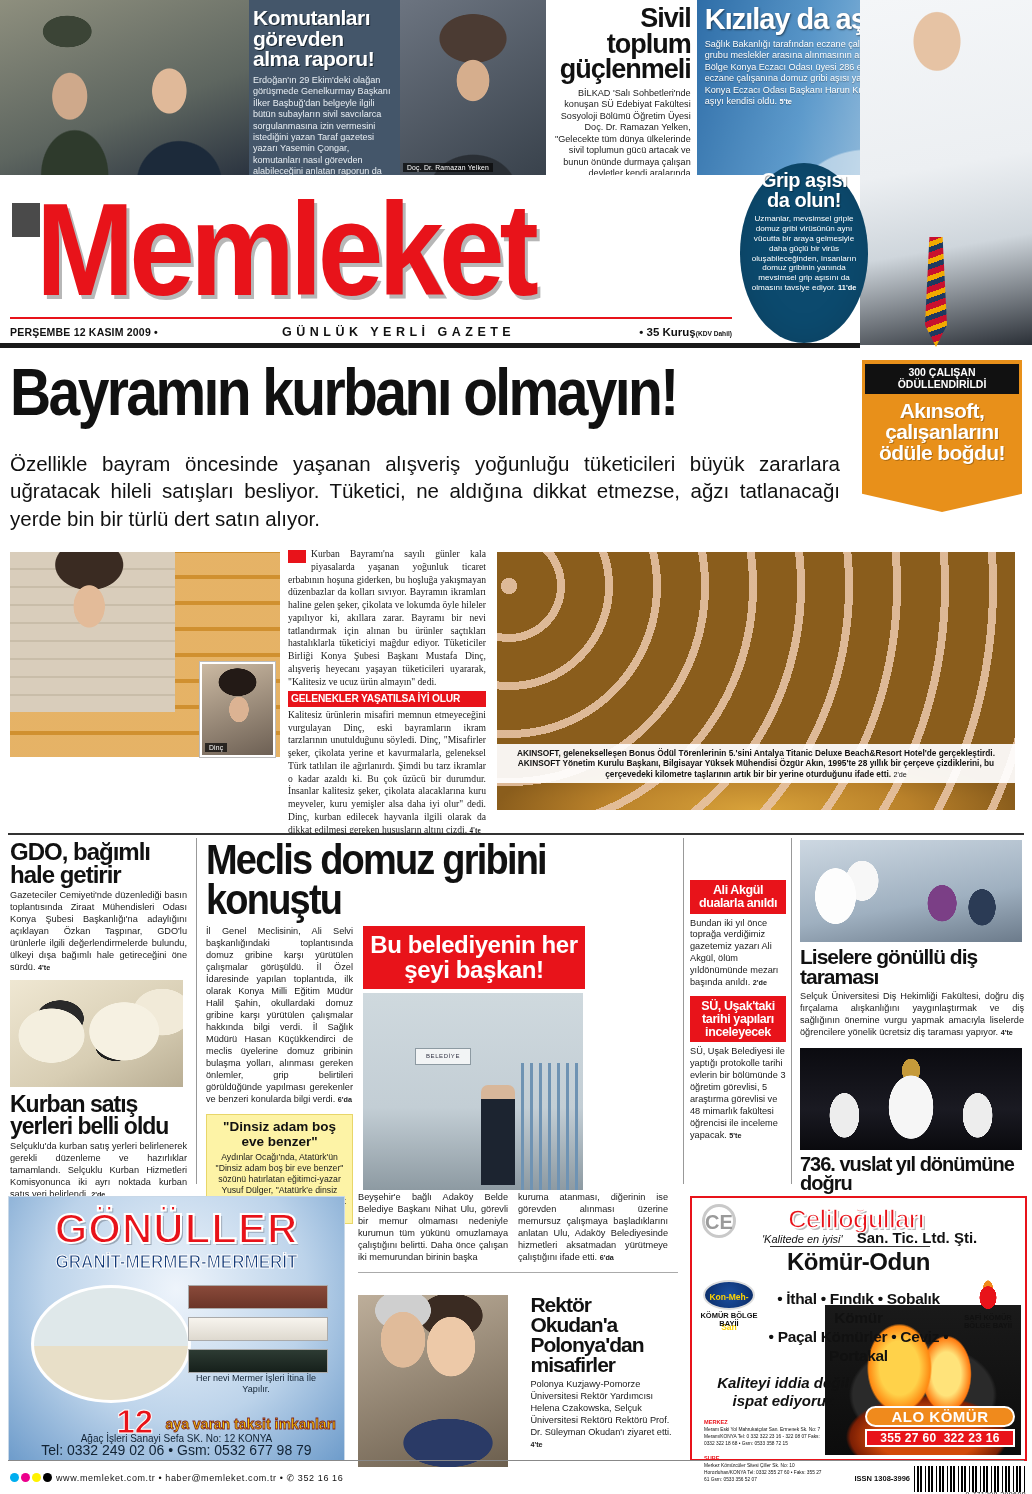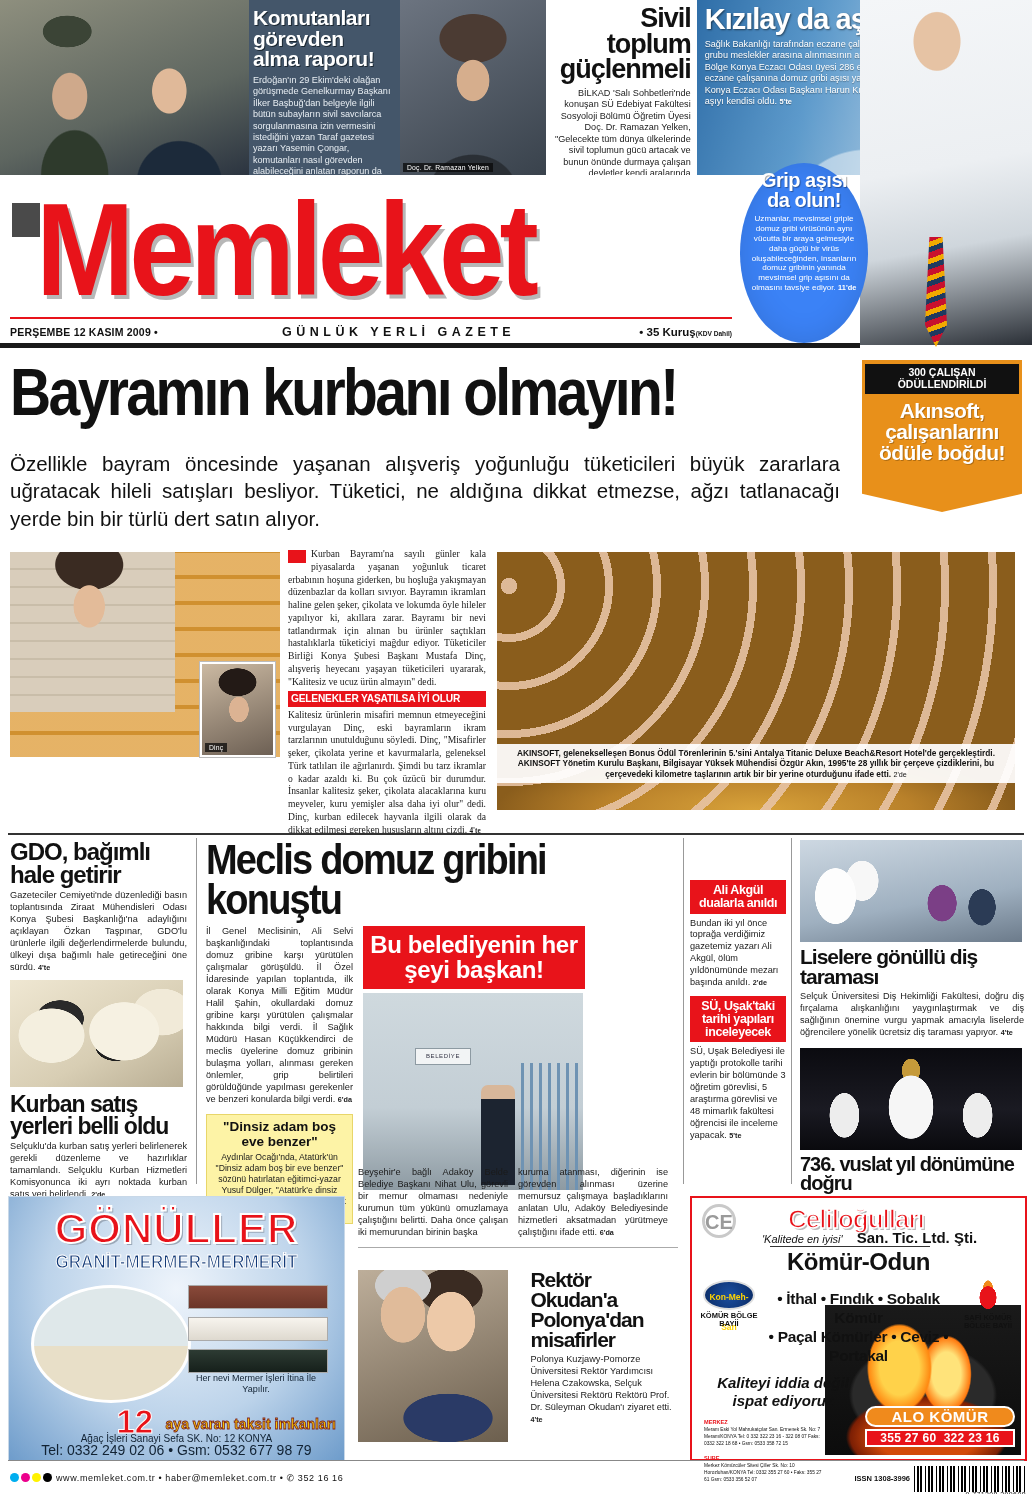--- a/index.html
+++ b/index.html
@@ -67,21 +67,21 @@
   .mast-title {
     position:absolute; left:36px; top:8px;
     font-size:118px; font-weight:bold; color:#e8131a;
     letter-spacing:-5px; line-height:1;
     font-family:"Liberation Sans", sans-serif;
     text-shadow:3px 4px 0 #b7b7b7;
     transform:scaleY(1.12); transform-origin:left top;
   }
   .mast-oval {
     position:absolute; left:740px; top:-12px; width:128px; height:180px;
-    background:#3b82f6; border-radius:50%/50%;
+    background:#0c4a6e; border-radius:50%/50%;
     color:#fff; text-align:center; padding:8px 8px 0 8px;
     box-shadow: inset 0 0 30px rgba(0,0,0,.12);
   }
   .mast-oval .oh { font-size:20px; font-weight:bold; line-height:0.98; text-shadow:1px 1px 1px rgba(0,0,0,.35); letter-spacing:-.5px;}
   .mast-oval .ob { font-size:8.1px; line-height:1.22; margin-top:4px; color:#fff; }
   .mast-person {
     position:absolute; left:860px; top:-175px; width:175px; height:345px;
     background:
       radial-gradient(ellipse 48px 60px at 44% 12%, #e6c3a4 0%, #e6c3a4 48%, transparent 50%),
       linear-gradient(170deg,#f4f6f8 0%, #eceff2 48%, #cfd6dc 70%, #2a2f36 100%);
@@ -471,21 +471,21 @@
       <span class="pg">4'te</span>
     </div>
     <div class="sema-photo" style="margin-top:9px;"></div>
     <div class="h-black" style="font-size:20px; margin-top:5px;">736. vuslat yıl dönümüne doğru</div>
     <div class="body-s" style="margin-top:4px;">
       <span>Mevlana'nın 736. Vuslat Yıl Dönümü etkinlikleri kapsamında 7-17 Aralık tarihleri arasında düzenlenecek sema programları için 18 bin 100 kişinin rezervasyon yaptırdığı belirtildi.</span>
       <span class="pg">5'te</span>
     </div>
   </div>
 
-  <div class="col" style="left:358px; top:1167px; width:320px;">
+  <div class="col" style="left:358px; top:1192px; width:320px;">
     <div style="display:flex; gap:10px;">
       <div class="body-s" style="width:150px;">Beyşehir'e bağlı Adaköy Belde Belediye Başkanı Nihat Ulu, görevli bir memur olmaması nedeniyle kurumun tüm yükünü omuzlamaya çalıştığını belirtti. Daha önce çalışan iki memurundan birinin başka</div>
       <div class="body-s" style="width:150px;">
         <span>kuruma atanması, diğerinin ise görevden alınması üzerine memursuz çalışmaya başladıklarını anlatan Ulu, Adaköy Belediyesinde hizmetleri aksatmadan yürütmeye çalıştığını ifade etti.</span>
         <span class="pg">6'da</span>
       </div>
     </div>
     <div class="hr-thin" style="position:relative; margin-top:8px; width:320px; height:1px; background:#aaa;"></div>
     <div style="display:flex; gap:22px; margin-top:22px;">
       <div class="rektor-photo"></div>

